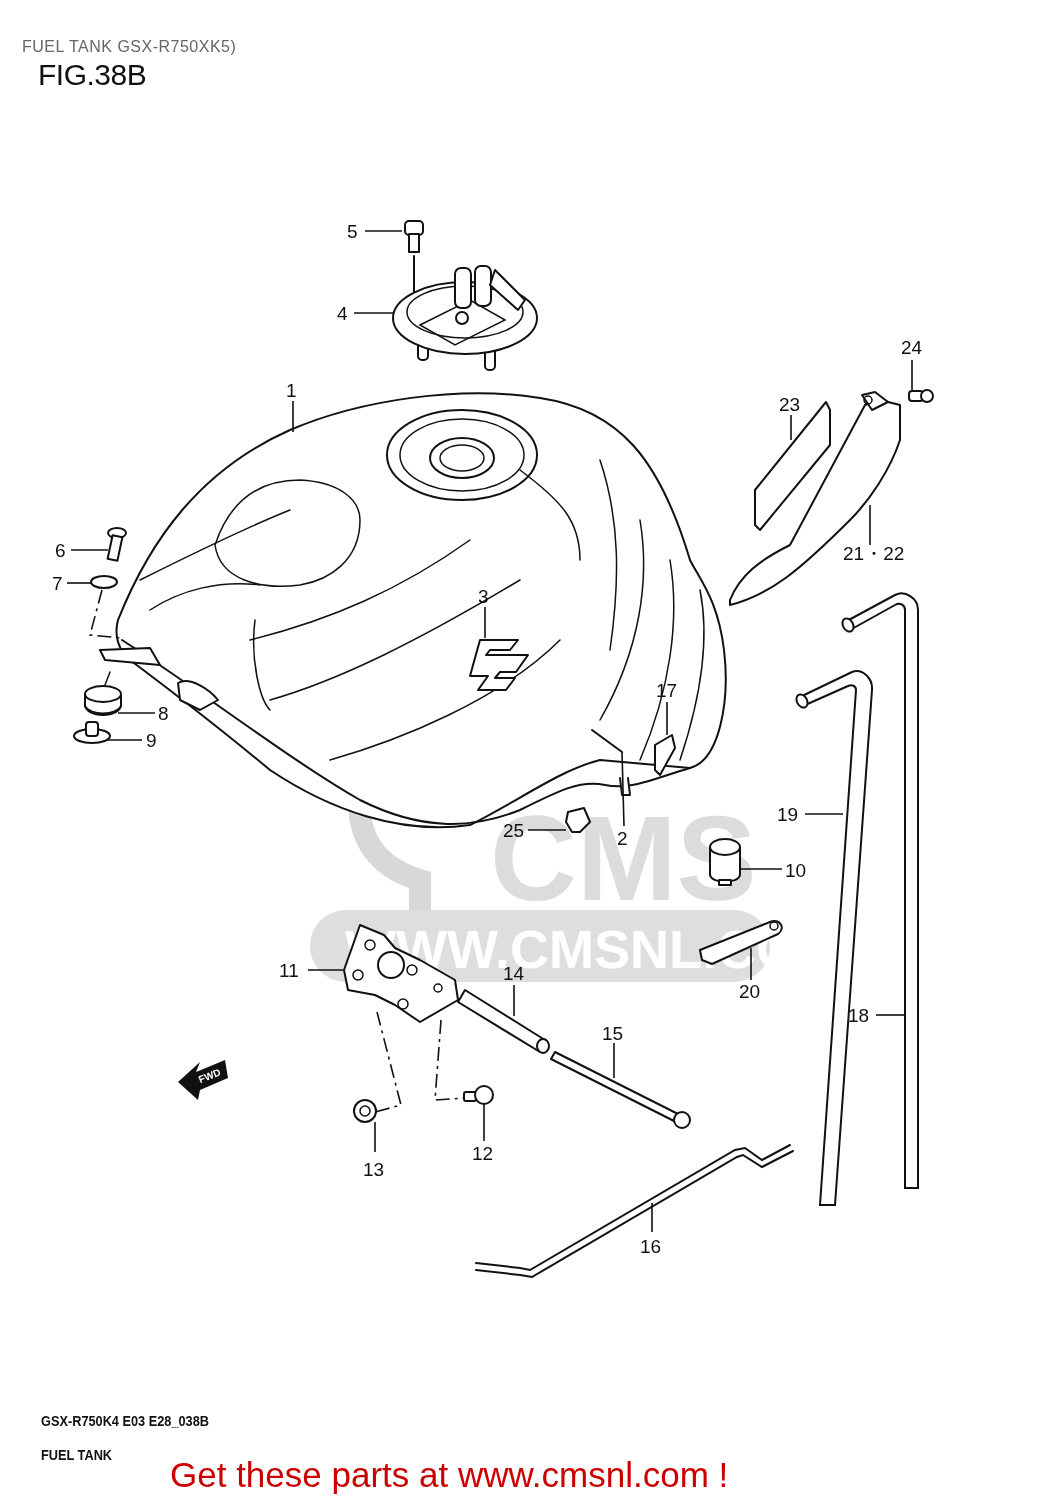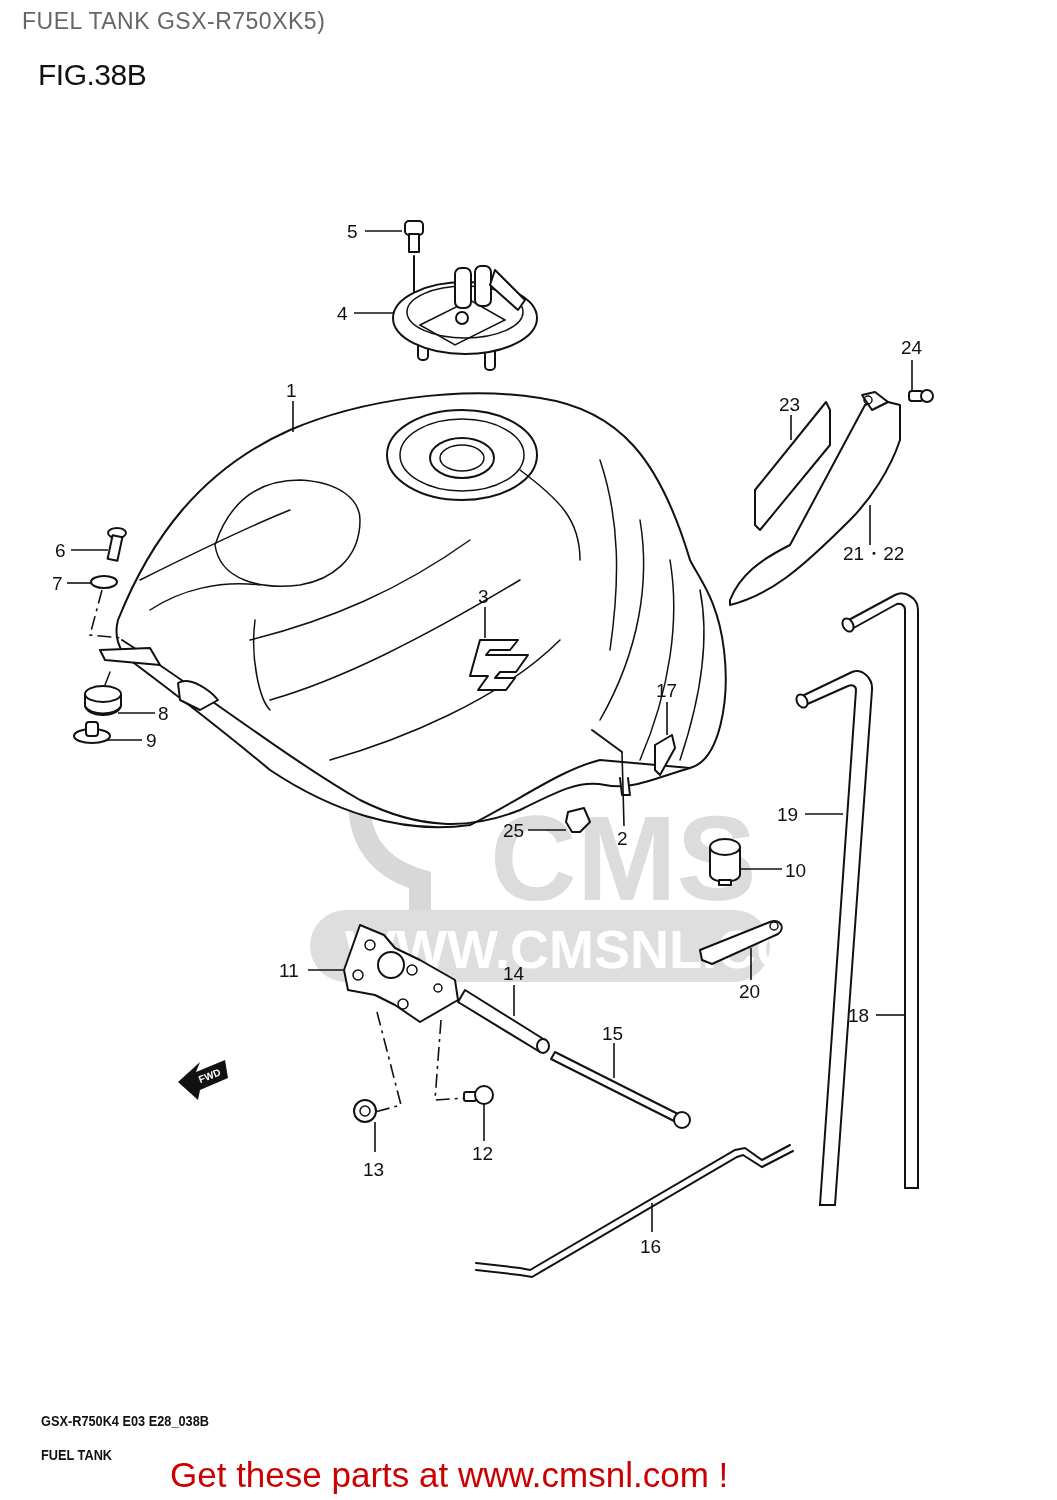--- a/index.html
+++ b/index.html
@@ -1,17 +1,17 @@
 <!DOCTYPE html>
 <html><head>
   <meta charset="utf-8">
   <style>
     html, body { margin: 0; padding: 0; background: #ffffff; }
     body { width: 1057px; height: 1500px; position: relative; overflow: hidden; font-family: "Liberation Sans", sans-serif; }
-    .page-title { position: absolute; left: 22px; top: 8px; font-size: 23px; color: #666666; letter-spacing: 0.5px; }
+    .page-title { position: absolute; left: 22px; top: 38px; font-size: 16px; color: #666666; letter-spacing: 0.5px; }
     .fig-title { position: absolute; left: 38px; top: 58px; font-size: 30px; font-weight: normal; color: #111111; letter-spacing: -0.5px; }
     .footer-code { position: absolute; left: 41px; top: 1412px; font-size: 15px; font-weight: bold; color: #111; transform: scaleX(0.85); transform-origin: left; }
     .footer-name { position: absolute; left: 41px; top: 1446px; font-size: 15px; font-weight: bold; color: #111; transform: scaleX(0.85); transform-origin: left; }
     .promo { position: absolute; left: 170px; top: 1455px; font-size: 35px; color: #cc0000; text-decoration: none; }
     svg.diagram { position: absolute; left: 0; top: 0; }
     .callout { font-family: "Liberation Sans", sans-serif; font-size: 19px; fill: #111; }
     .part { fill: #fff; stroke: #111; stroke-width: 2; stroke-linejoin: round; stroke-linecap: round; }
     .line { fill: none; stroke: #111; stroke-width: 2; stroke-linecap: round; }
     .thin { fill: none; stroke: #111; stroke-width: 1.5; stroke-linecap: round; }
     .dash { fill: none; stroke: #111; stroke-width: 1.6; stroke-dasharray: 14 5 3 5; }

